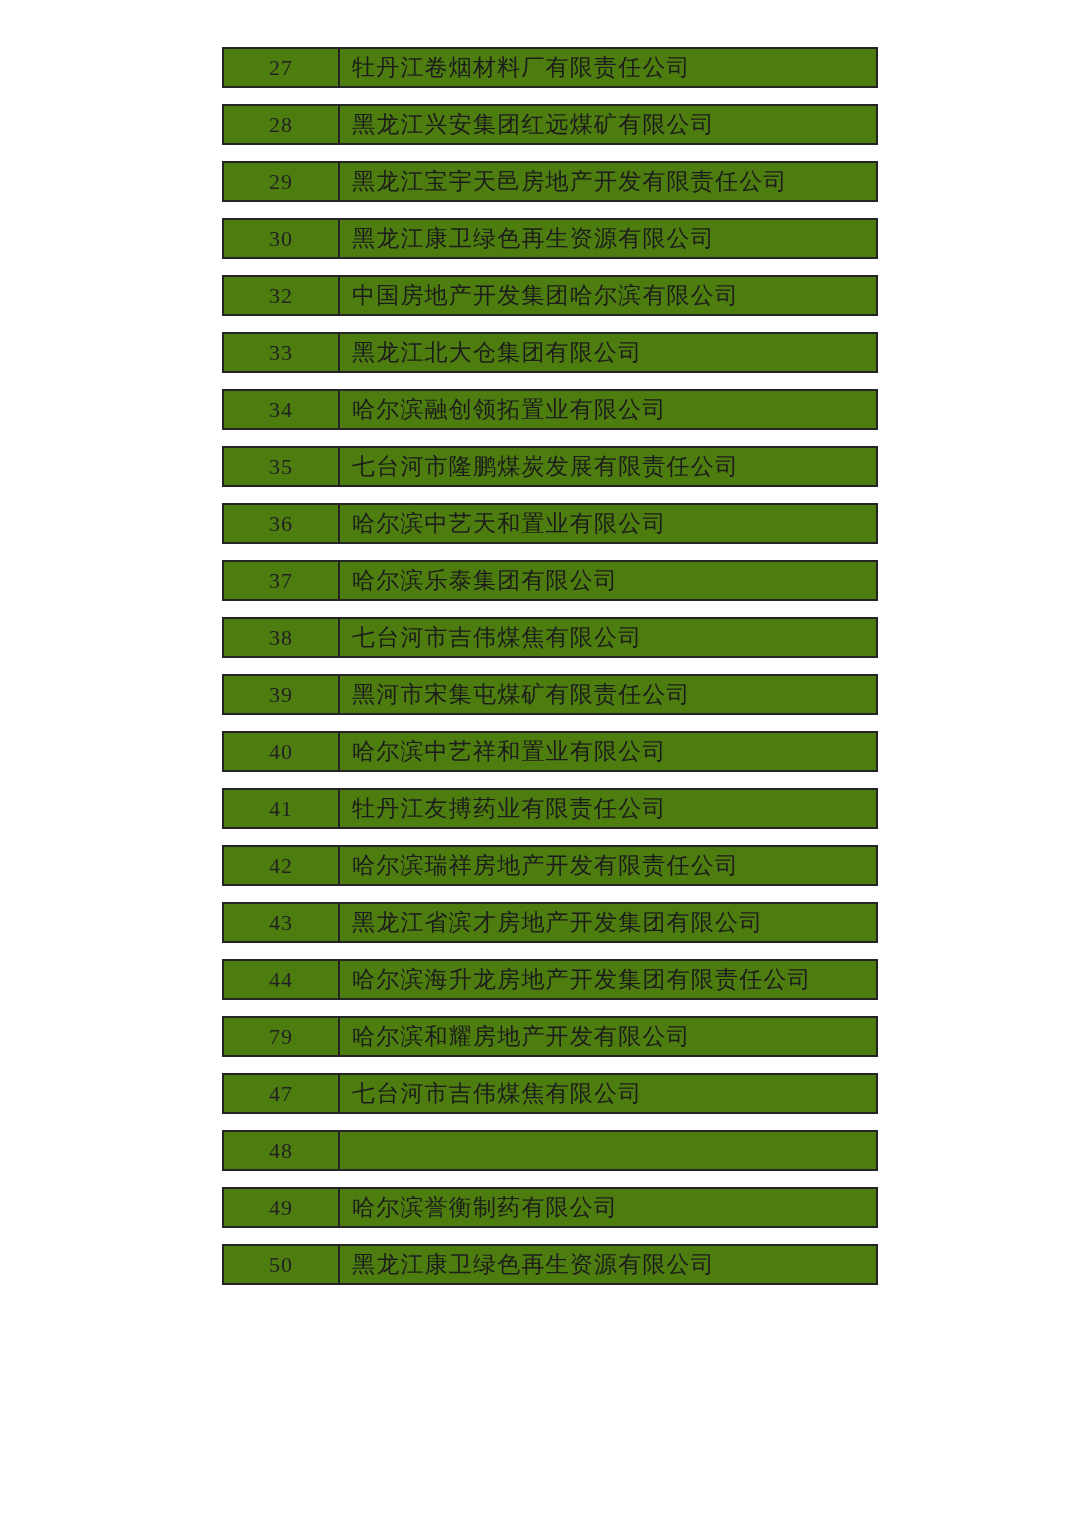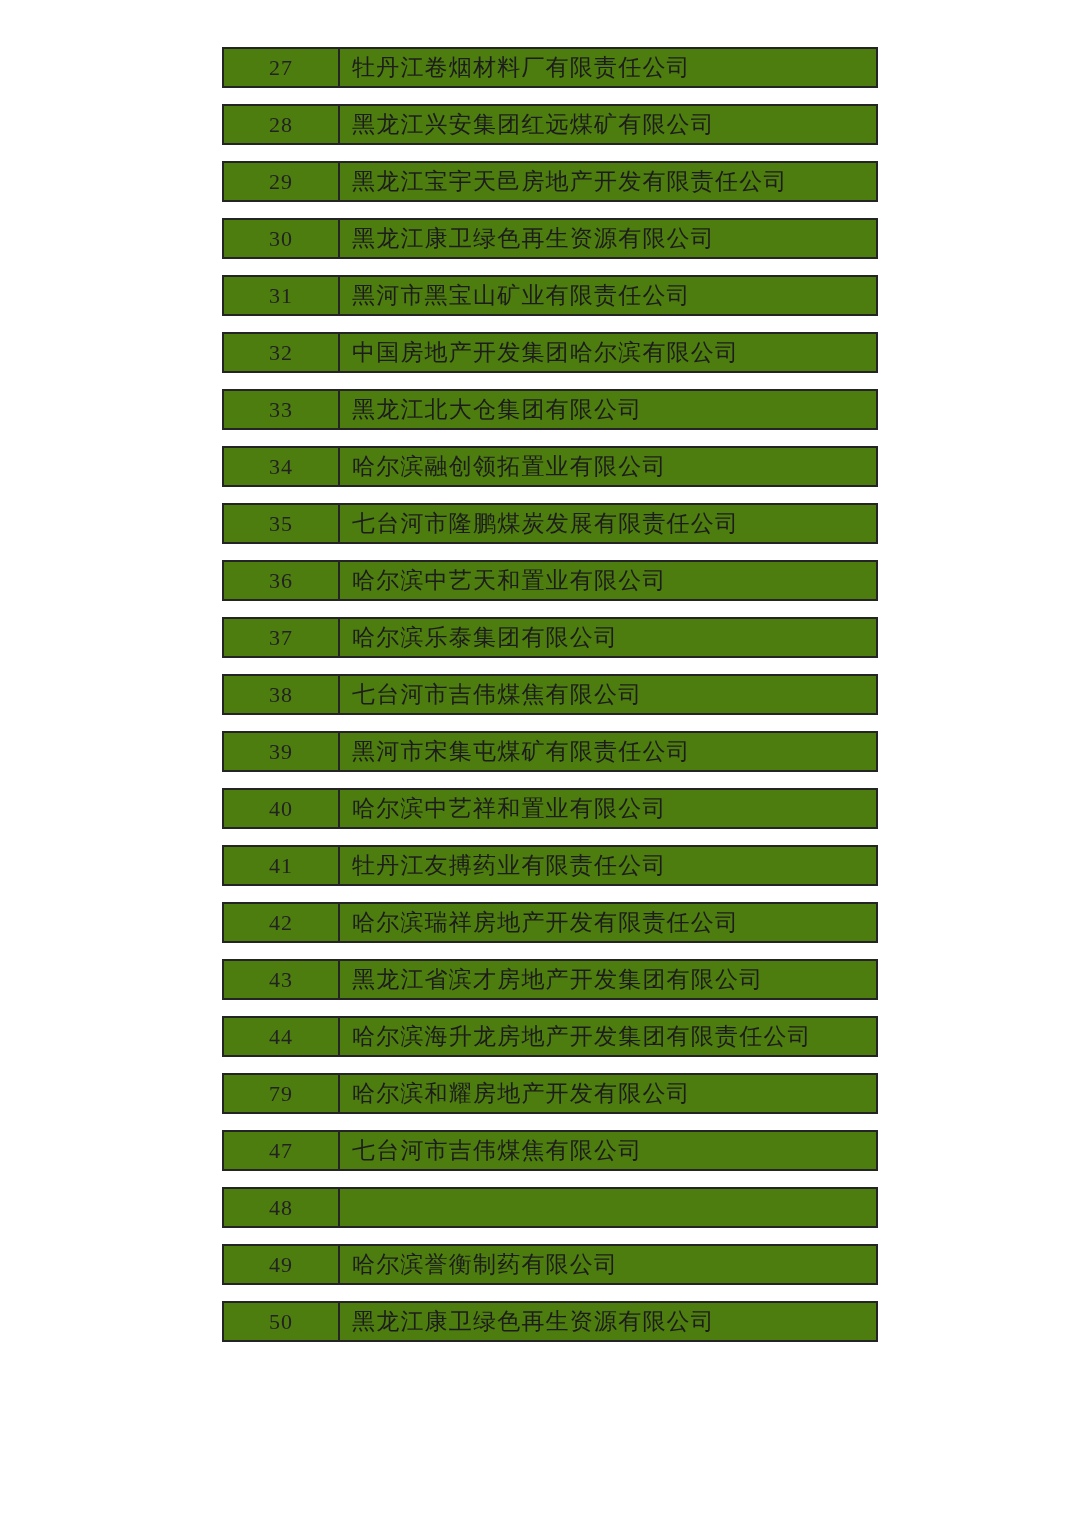--- a/index.html
+++ b/index.html
@@ -98,28 +98,20 @@
 
   <div class="table-row">
     <div class="cell-no">
       <span>30</span>
     </div>
     <div class="cell-name">
       <span>黑龙江康卫绿色再生资源有限公司</span>
     </div>
   </div>
 
-  <div class="table-row">
-    <div class="cell-no">
-      <span>31</span>
-    </div>
-    <div class="cell-name">
-      <span>黑河市黑宝山矿业有限责任公司</span>
-    </div>
-  </div>
 
   <div class="table-row">
     <div class="cell-no">
       <span>32</span>
     </div>
     <div class="cell-name">
       <span>中国房地产开发集团哈尔滨有限公司</span>
     </div>
   </div>
 

